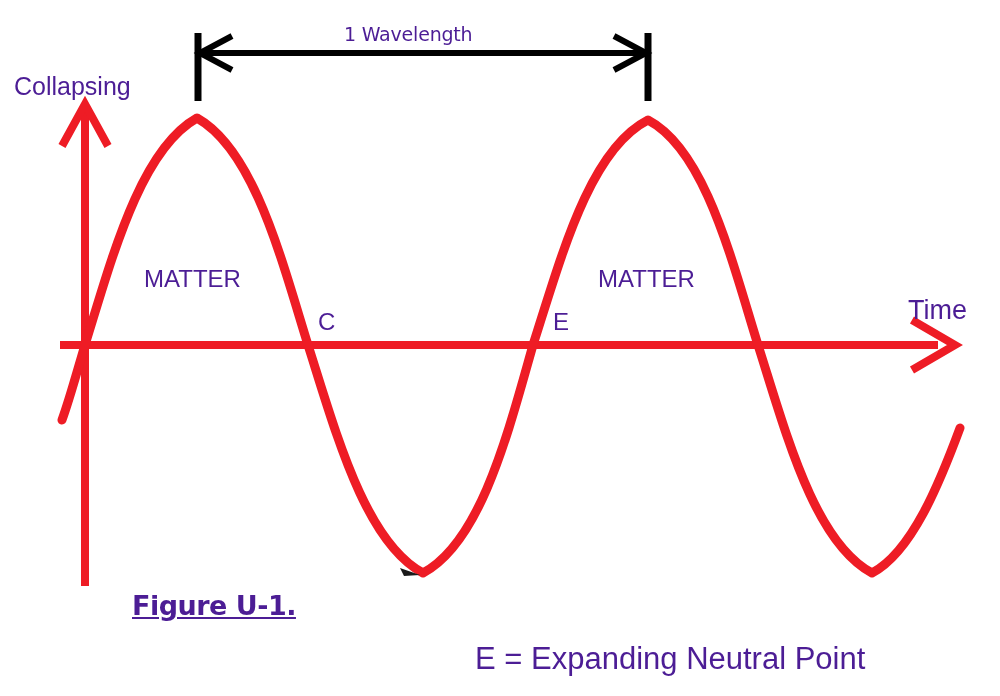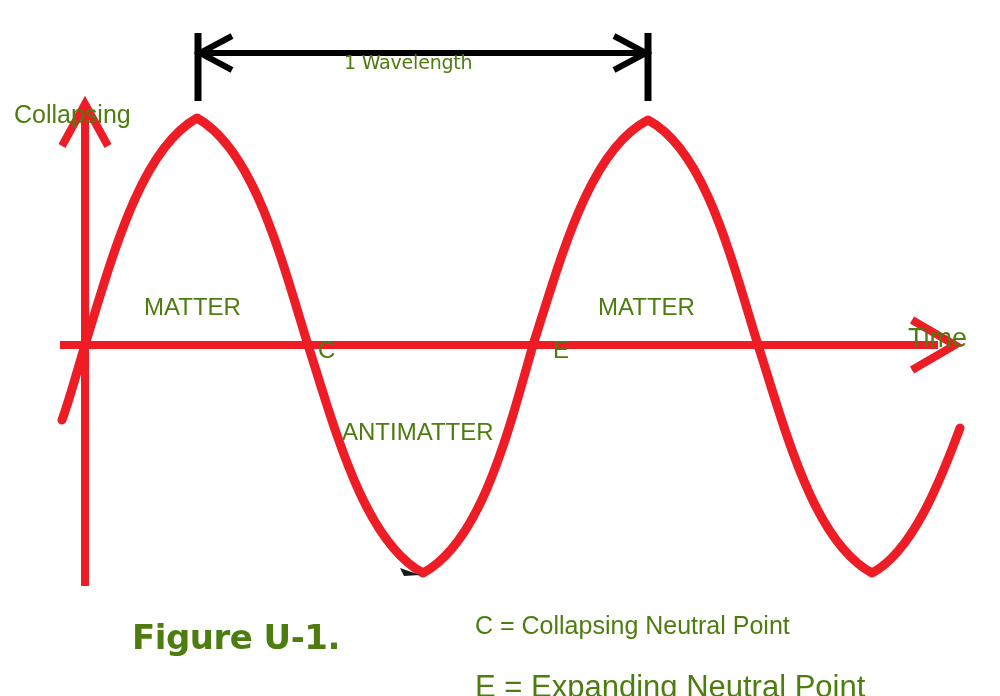--- a/index.html
+++ b/index.html
@@ -17,25 +17,24 @@
   }
   #svg-layer {
     position: absolute;
     left: 0;
     top: 0;
     width: 1000px;
     height: 696px;
   }
   .lbl {
     position: absolute;
-    color: #4d7c0f;
+    color: #4c1d95;
     white-space: nowrap;
     font-family: "Liberation Sans", sans-serif;
     line-height: 1;
-    margin-top: 28px;
   }
   #amplitude-label {
     left: 14px;
     top: 74px;
     font-size: 25px;
   }
   #time-label {
     left: 908px;
     top: 297px;
     font-size: 27px;
@@ -68,22 +67,23 @@
     font-size: 24px;
   }
   #e-marker-label {
     left: 553px;
     top: 310px;
     font-size: 24px;
   }
   #figure-caption {
     left: 132px;
     top: 592px;
-    font-size: 34px;
+    font-size: 27px;
     font-weight: bold;
+    text-decoration: underline;
     font-family: "DejaVu Sans", sans-serif;
     letter-spacing: -0.5px;
   }
   #legend-c {
     left: 475px;
     top: 585px;
     font-size: 25px;
   }
   #legend-e {
     left: 475px;
@@ -130,25 +130,23 @@
   <div class="lbl" id="amplitude-label">Collapsing</div>
 
   <div class="lbl" id="time-label">Time</div>
 
   <div class="lbl" id="wavelength-label">1 Wavelength</div>
 
   <div class="lbl" id="matter-left-label">MATTER</div>
 
   <div class="lbl" id="matter-right-label">MATTER</div>
 
-  <div class="lbl" id="antimatter-label">ANTIMATTER</div>
 
   <div class="lbl" id="c-marker-label">C</div>
 
   <div class="lbl" id="e-marker-label">E</div>
 
   <div class="lbl" id="figure-caption">Figure U-1.</div>
 
-  <div class="lbl" id="legend-c">C = Collapsing Neutral Point</div>
 
   <div class="lbl" id="legend-e">E = Expanding Neutral Point</div>
 
 </div>
 
 </body></html>

